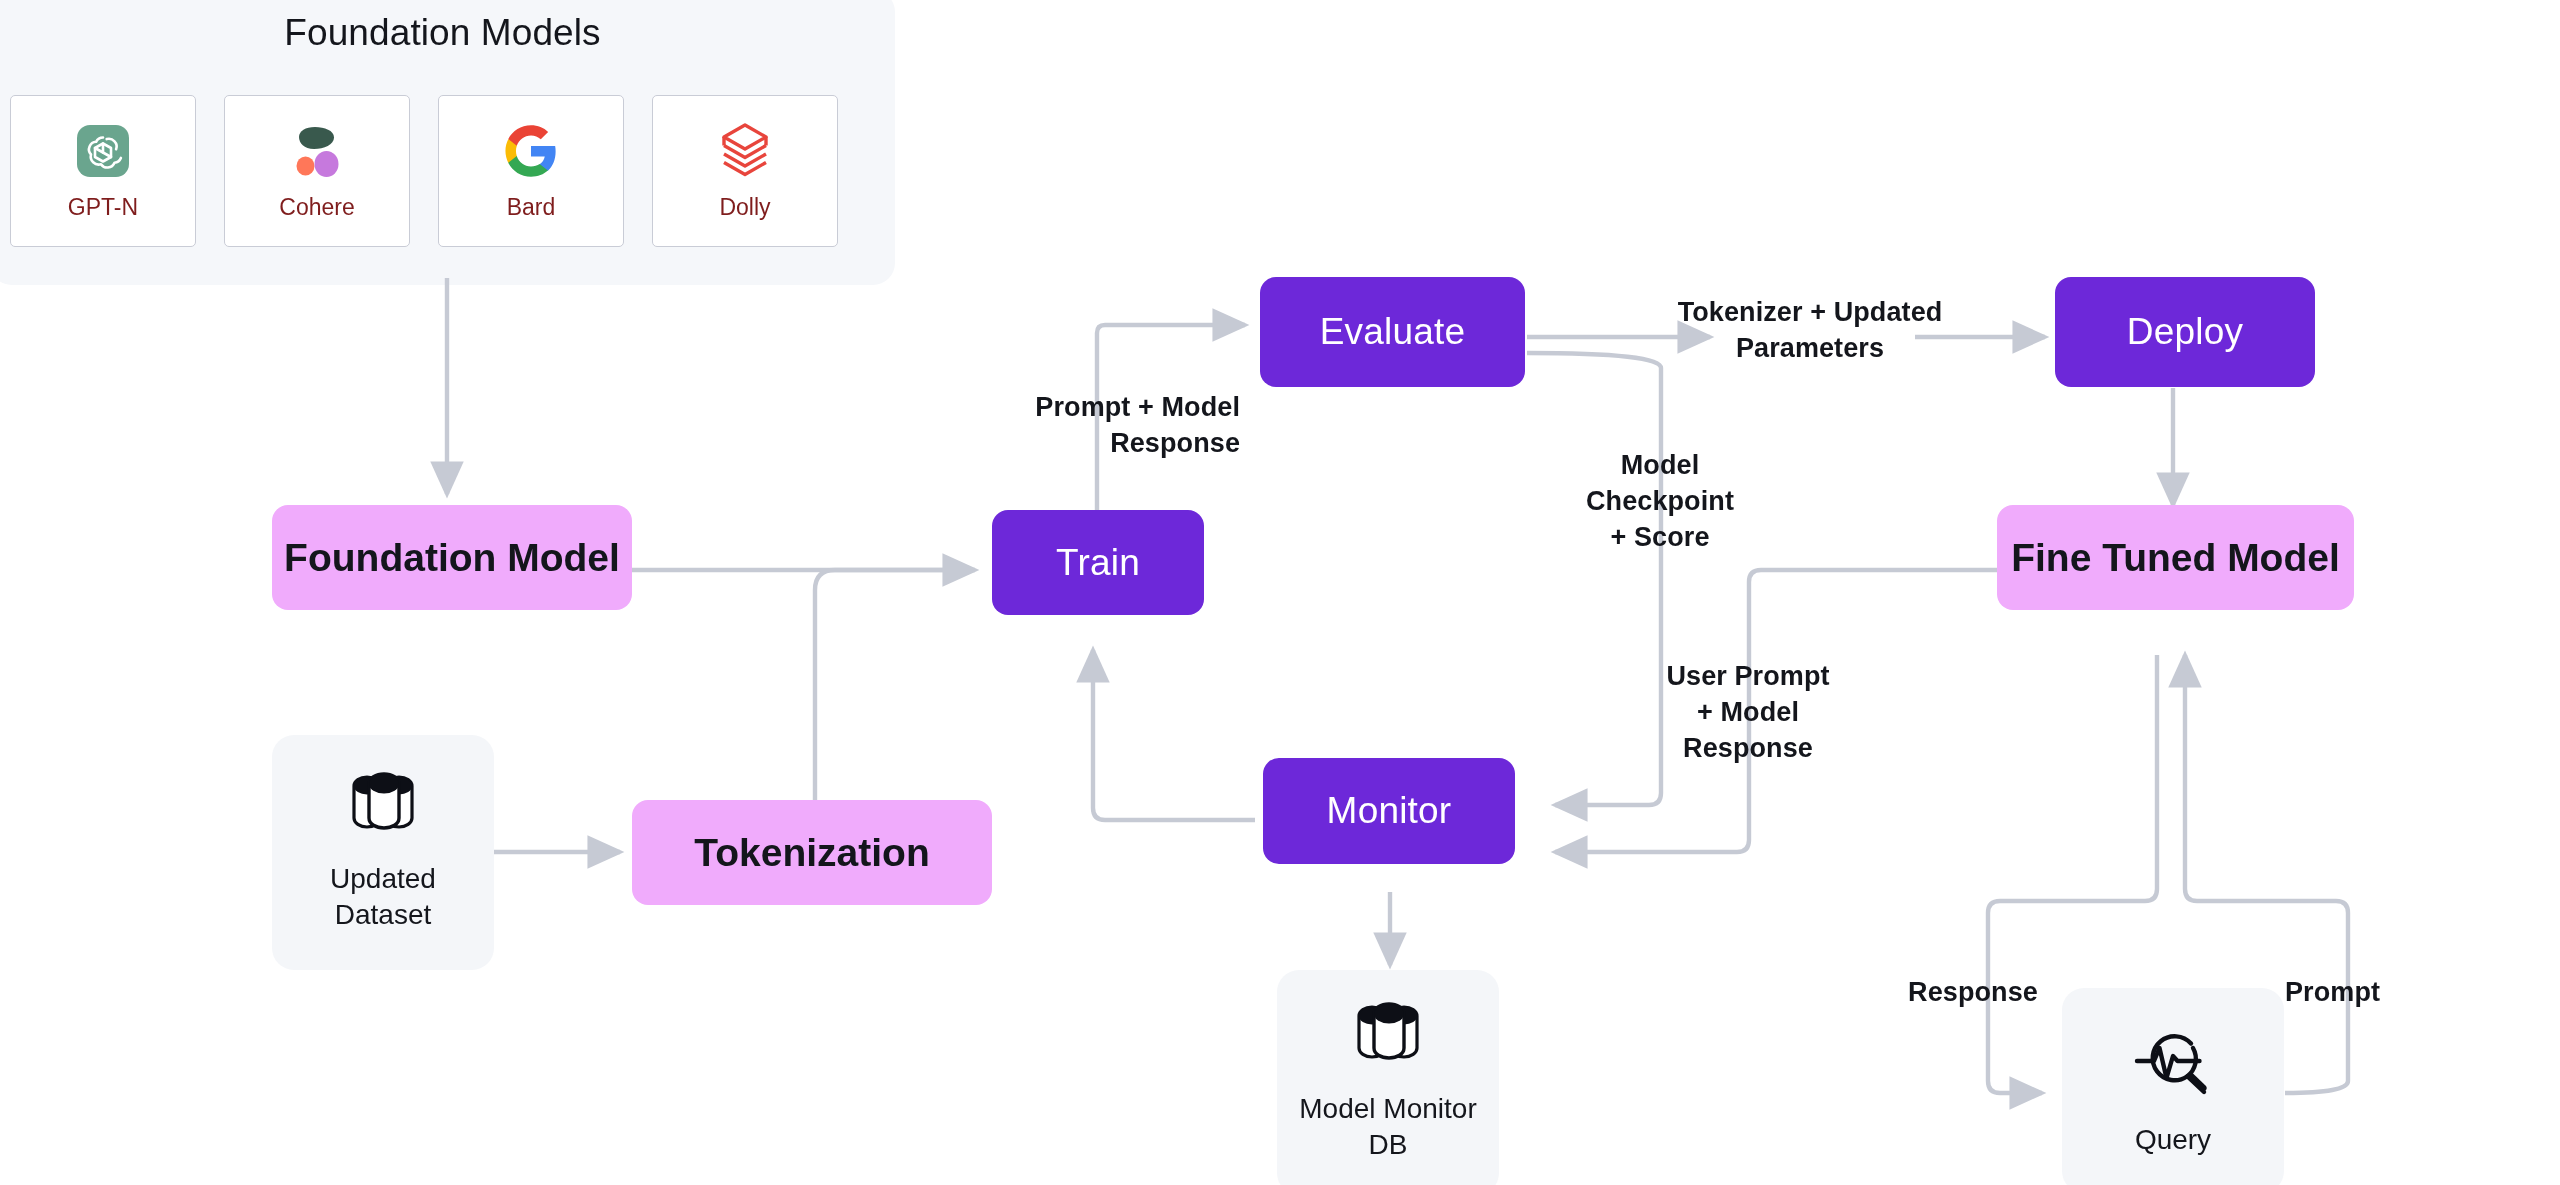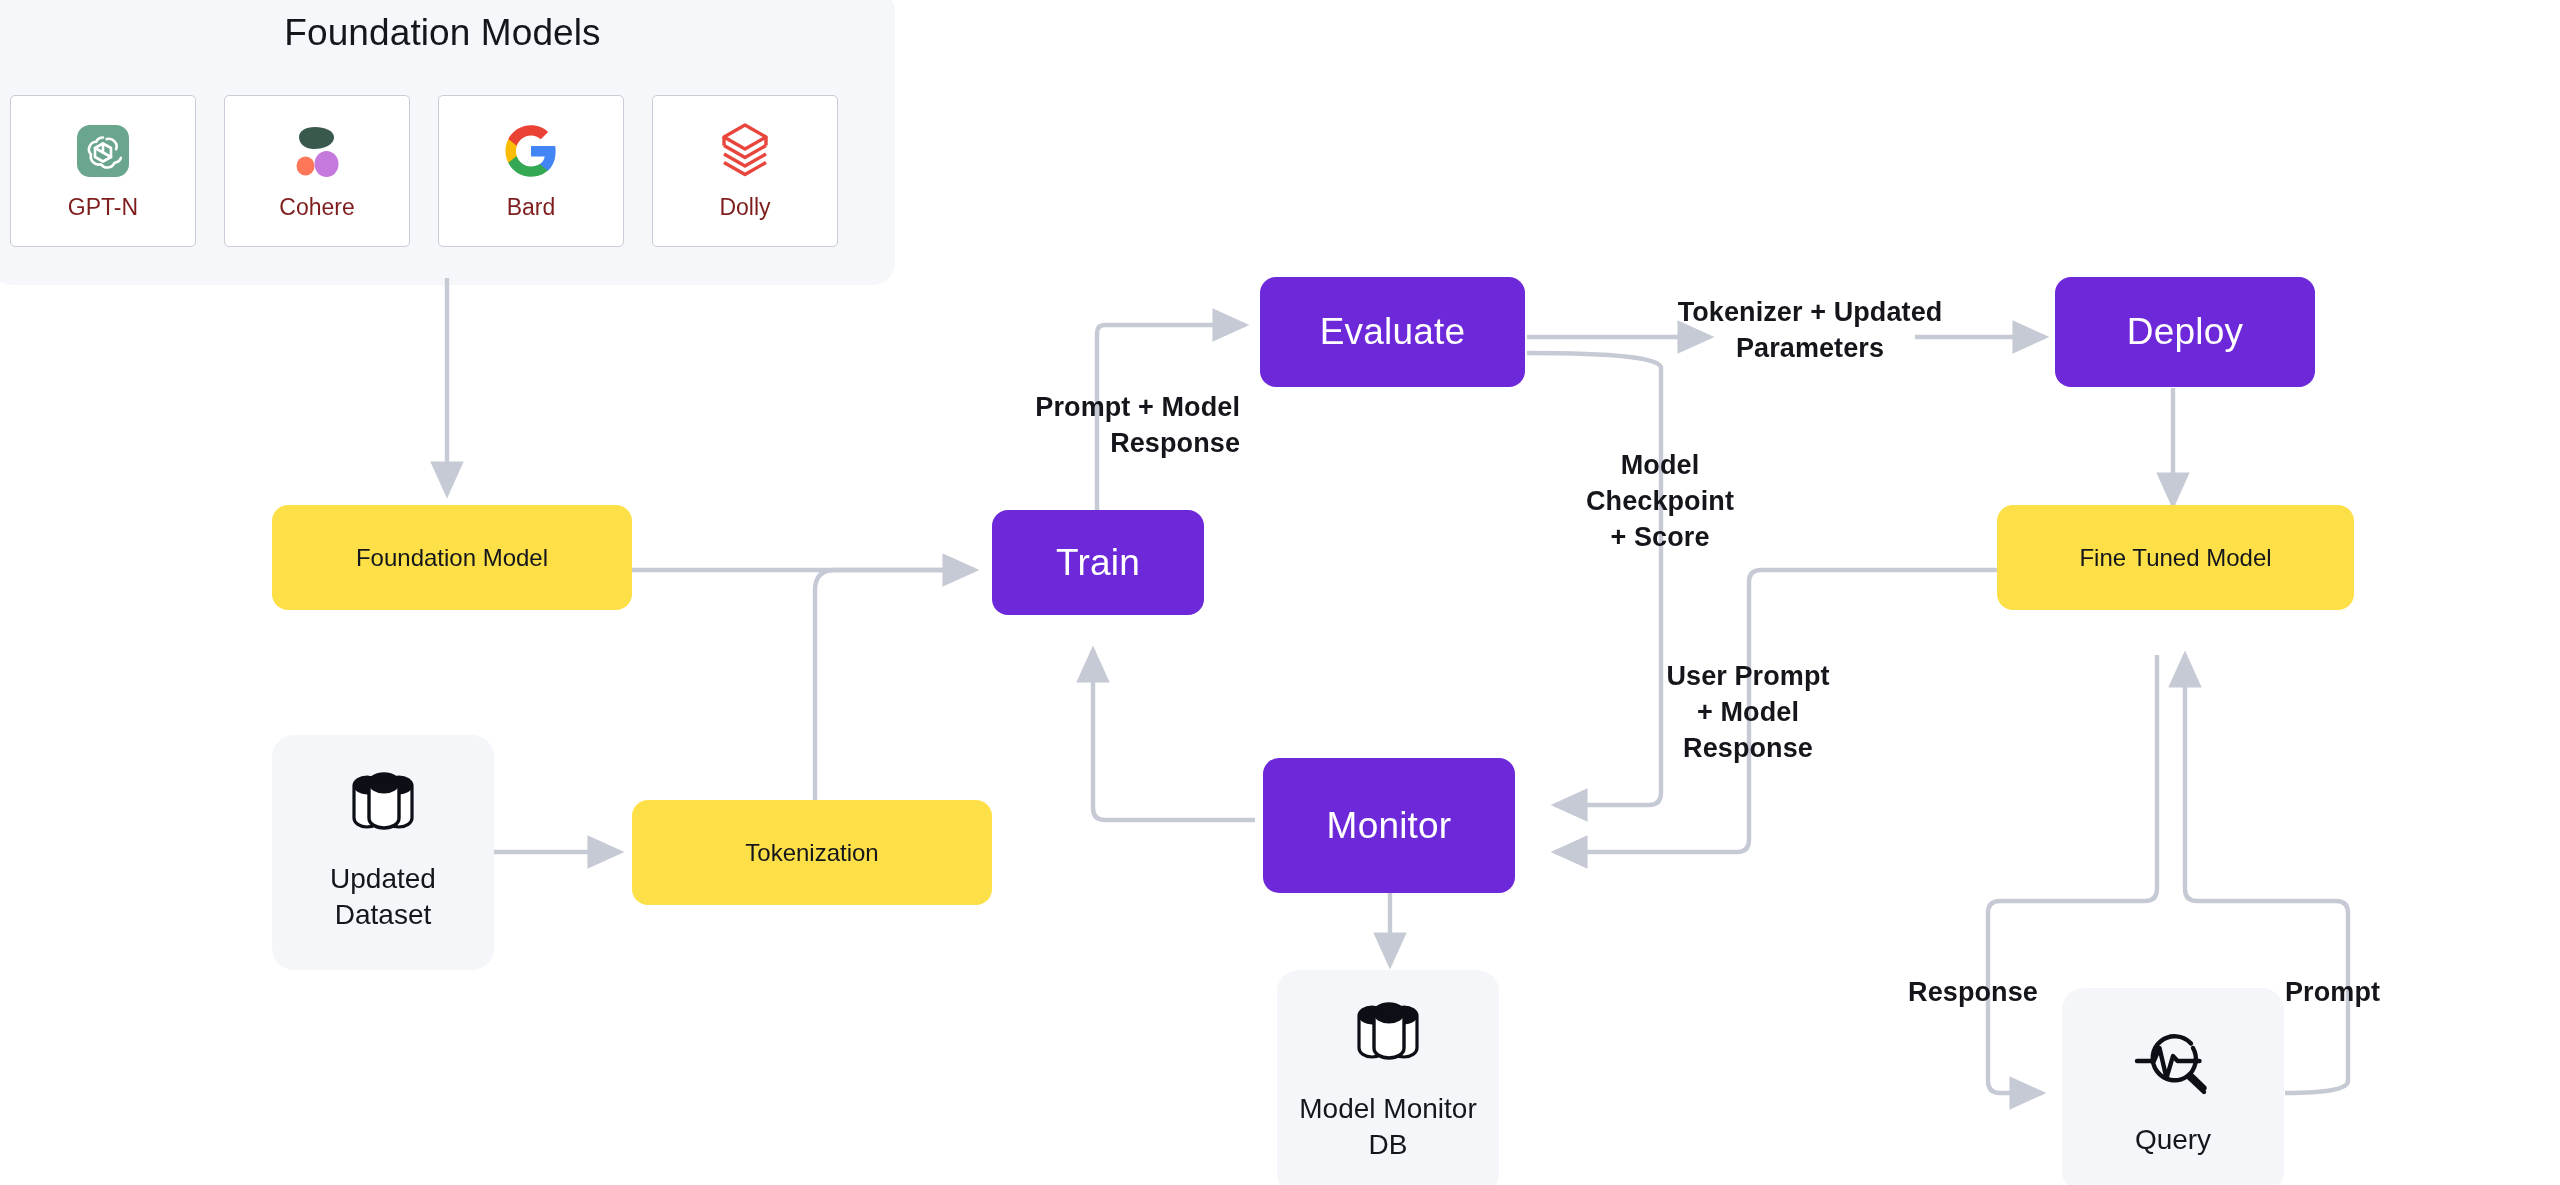--- a/index.html
+++ b/index.html
@@ -28,22 +28,22 @@
     justify-content:flex-start;box-sizing:border-box;padding-top:22px;
   }
   .fm-card .logo{height:66px;display:flex;align-items:center;justify-content:center;}
   .fm-card .cap{margin-top:10px;font-size:23px;color:#7f1d1d;}
 
   
   .node{position:absolute;box-sizing:border-box;display:flex;
         align-items:center;justify-content:center;text-align:center;}
   .node-dark{background:#6d28d9;color:#ffffff;border-radius:16px;
              font-size:37px;font-weight:400;letter-spacing:.2px;}
-  .node-soft{background:#fde047;color:#14161c;border-radius:16px;
-             font-size:24px;font-weight:400;}
+  .node-soft{background:#f0abfc;color:#14161c;border-radius:16px;
+             font-size:39px;font-weight:700;}
   .node-icon{background:#f4f6f9;border-radius:22px;
              flex-direction:column;gap:14px;color:#14161c;font-size:28px;line-height:1.28;}
 
   
   .elabel{position:absolute;font-size:27px;font-weight:700;color:#14161c;
           text-align:center;line-height:1.33;letter-spacing:.1px;}
 
   svg.wires{position:absolute;left:0;top:0;width:2560px;height:1185px;
             pointer-events:none;}
 </style>
@@ -220,21 +220,21 @@
   </div>
 
   <div class="node node-dark" style="left:1260px;top:277px;width:265px;height:110px;">
     <span>Evaluate</span>
   </div>
 
   <div class="node node-dark" style="left:2055px;top:277px;width:260px;height:110px;">
     <span>Deploy</span>
   </div>
 
-  <div class="node node-dark" style="left:1263px;top:758px;width:252px;height:135px;">
+  <div class="node node-dark" style="left:1263px;top:758px;width:252px;height:106px;">
     <span>Monitor</span>
   </div>
 
   <div class="elabel" style="left:960px;top:390px;width:280px;text-align:right;">
     <span>Prompt + Model</span><br>
     <span>Response</span>
   </div>
 
   <div class="elabel" style="left:1590px;top:295px;width:440px;">
     <span>Tokenizer + Updated</span><br>

